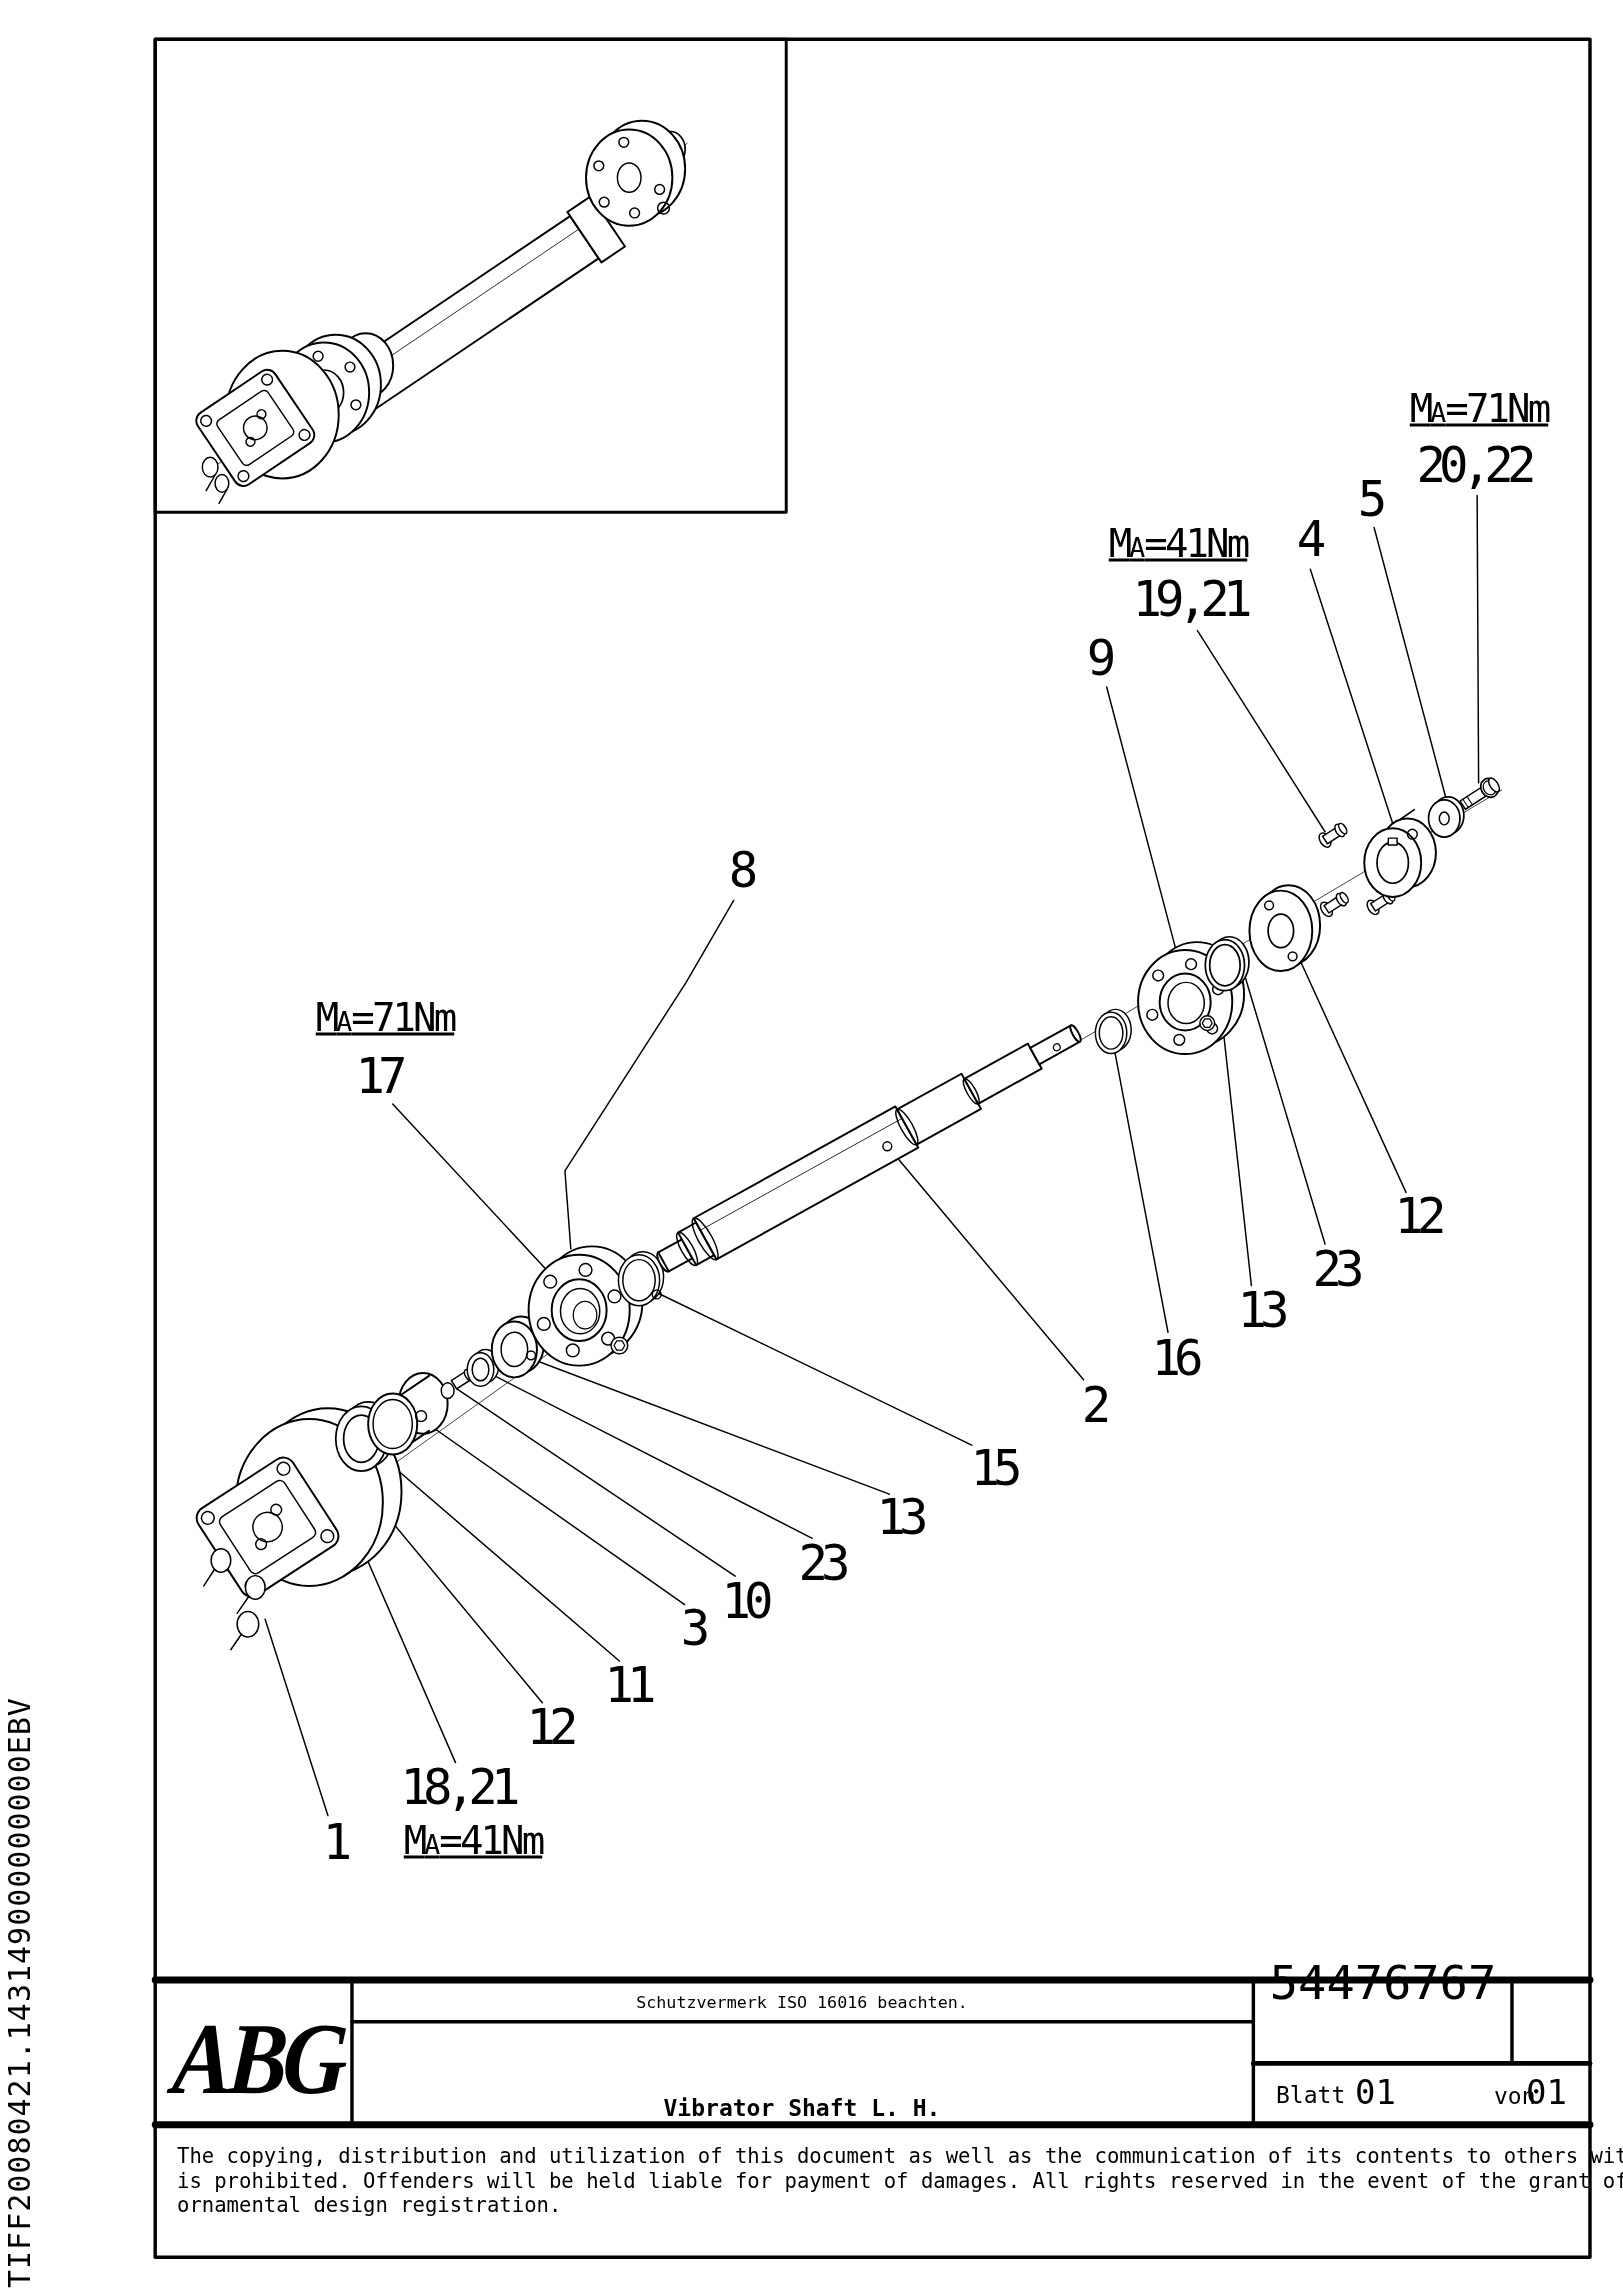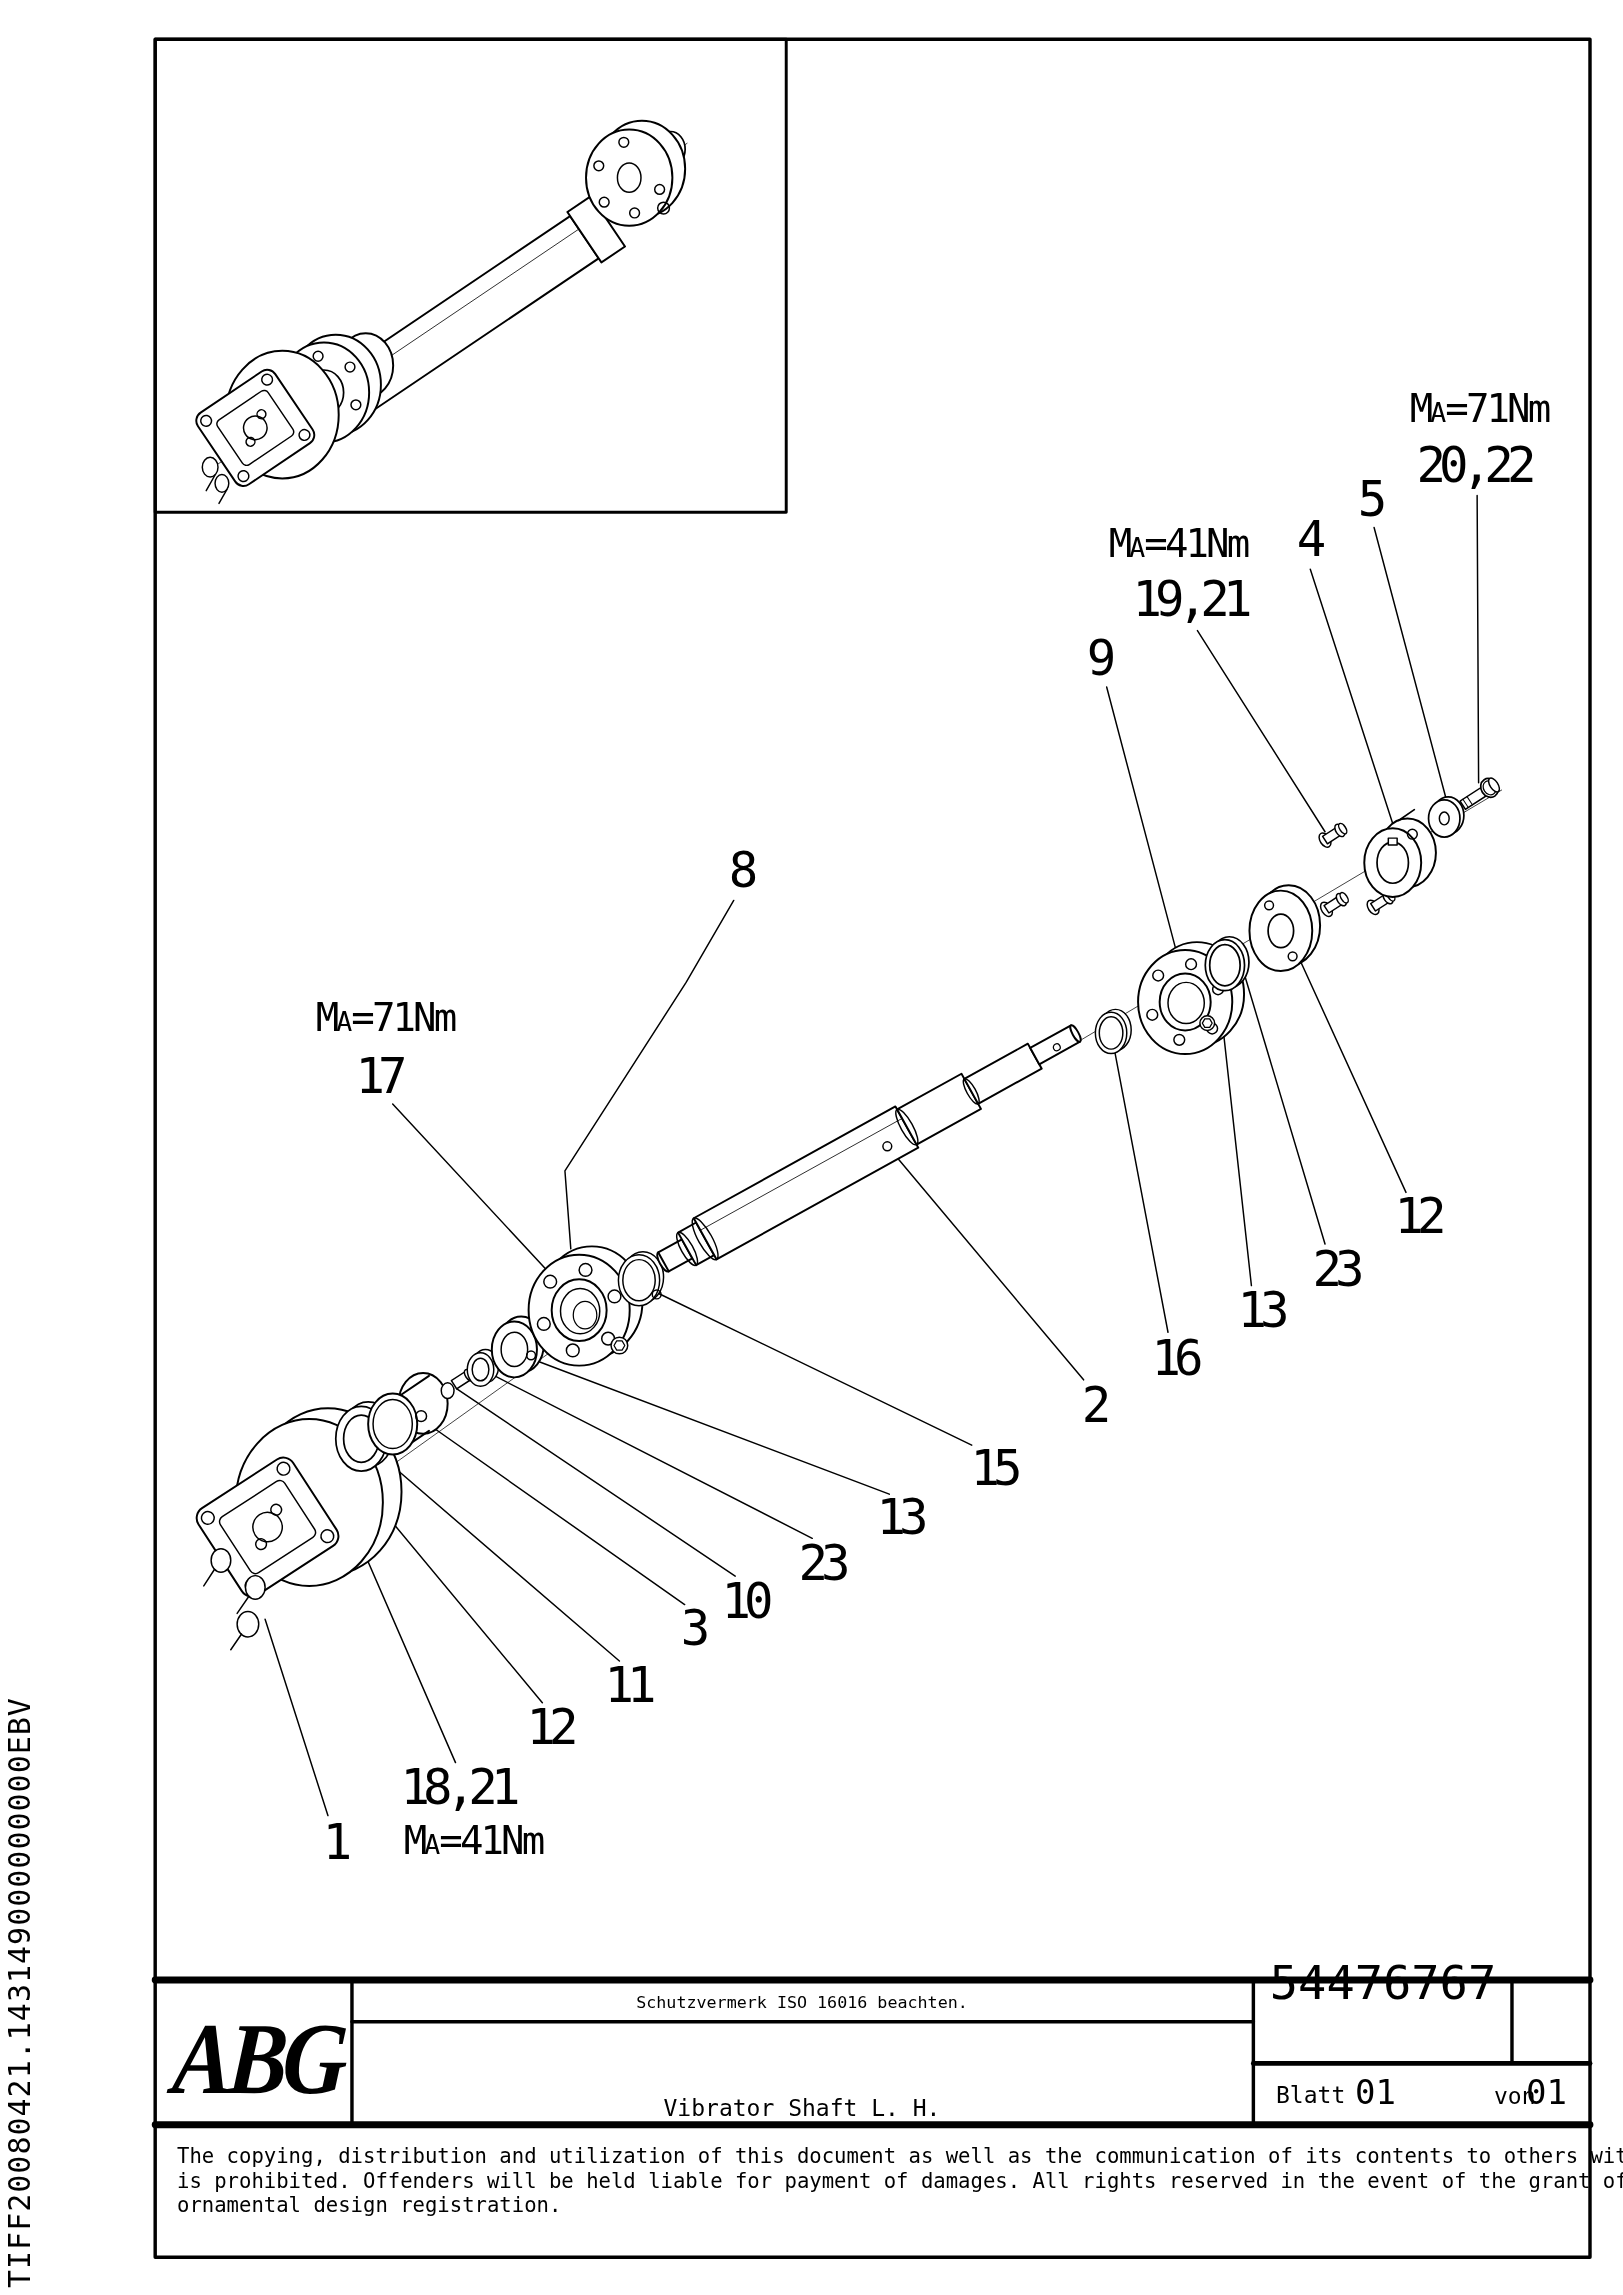--- a/index.html
+++ b/index.html
@@ -2,31 +2,31 @@
 <html style="font-size:7.9px"><head>
 <meta charset="utf-8">
 <style>
   html,body{margin:0;padding:0;background:#fff;}
   #page{position:relative;width:1623px;height:2295px;background:#fff;overflow:hidden;
         font-family:"DejaVu Sans Mono",monospace;color:#000;}
   svg{position:absolute;left:0;top:0;}
   .lbl{position:absolute;transform:translate(-50%,-50%);font:49px/1 "DejaVu Sans Mono",monospace;
        letter-spacing:-6.9px;white-space:nowrap;}
   .torque{position:absolute;transform:translate(-50%,-50%);font:39px/1 "DejaVu Sans Mono",monospace;
-       letter-spacing:-2.9px;white-space:nowrap;}
+       letter-spacing:-2.9px;white-space:nowrap;text-decoration:underline;}
   .torque .sub{font-size:0.68em;letter-spacing:-1px;}
   .sidebar{position:absolute;left:4.9px;top:2288px;transform:rotate(-90deg);transform-origin:0 0;
        font:30px/1 "DejaVu Sans Mono",monospace;letter-spacing:1px;white-space:nowrap;}
   
   .tb-text{position:absolute;white-space:nowrap;}
   .abg{left:177px;top:2000px;font-family:"Liberation Serif",serif;font-weight:bold;font-style:italic;
        font-size:102px;letter-spacing:-5.9px;transform:scaleX(.88) skewX(-4deg);transform-origin:0 0;}
   .schutz{left:802px;top:2002px;transform:translate(-50%,-50%);font-size:16.7px;}
   .title-de{left:802px;top:2064px;transform:translate(-50%,-50%);font-size:41px;letter-spacing:-2px;}
-  .title-en{left:802px;top:2108px;transform:translate(-50%,-50%);font-size:23px;}
+  .title-en{left:802px;top:2108px;transform:translate(-50%,-50%);font-size:23px;font-weight:bold;}
   .docnum{left:1383px;top:1982px;transform:translate(-50%,-50%);font-size:47px;text-align:right;}
   .blatt{left:1276px;top:2082px;font-size:23px;}
   .sheet1{left:1355px;top:2072px;font-size:34px;}
   .von{left:1454px;top:2083px;font-size:23px;margin-left:40px;}
   .sheet2{left:1526px;top:2072px;font-size:34px;}
   .legal{position:absolute;left:177px;top:2144px;font-size:20.6px;line-height:24.5px;white-space:nowrap;}
 </style>
 </head>
 <body>
 

